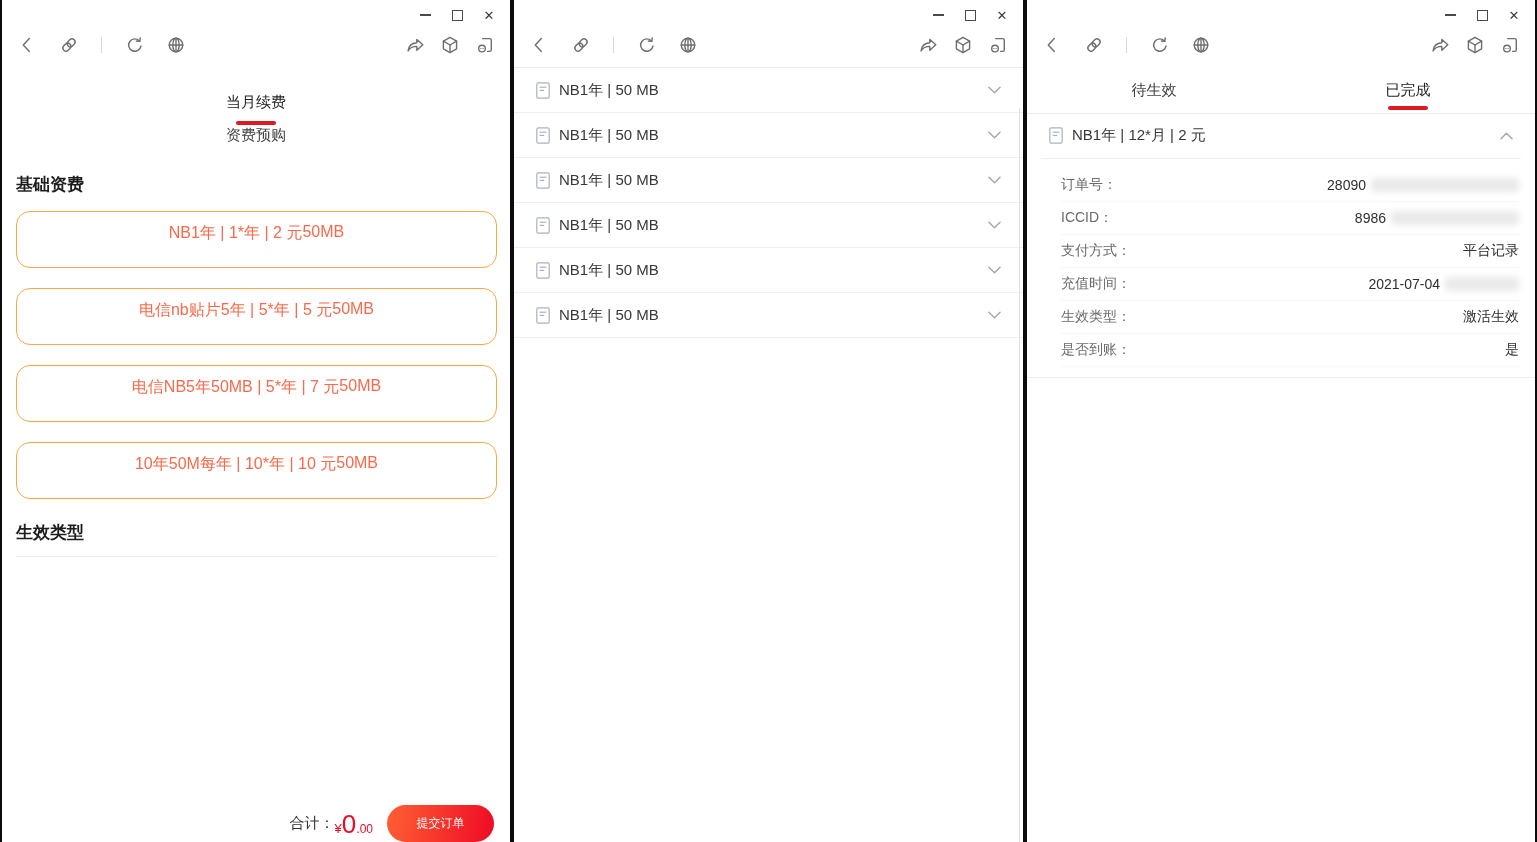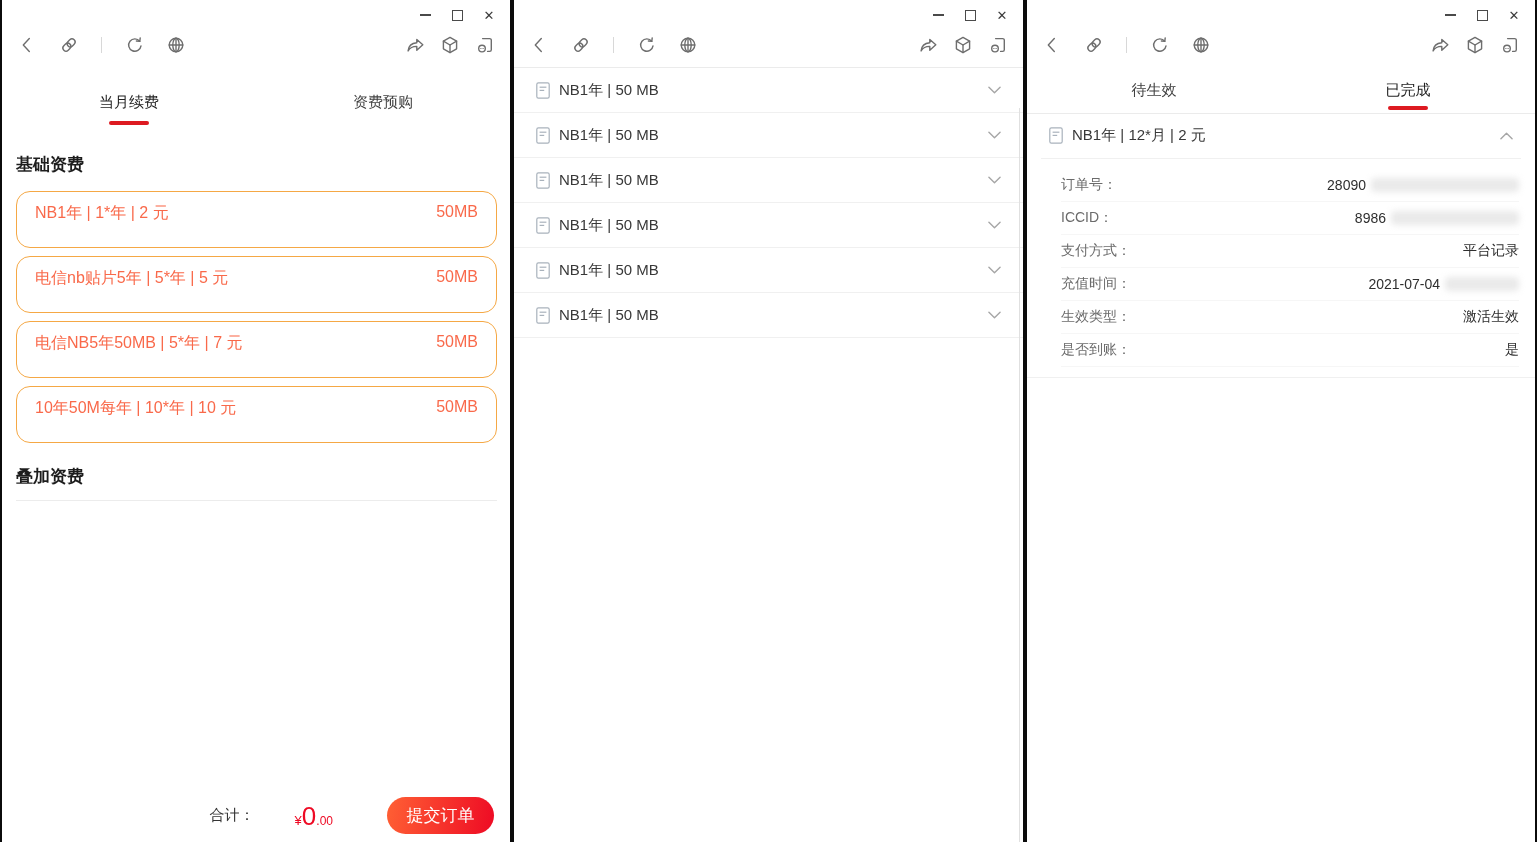--- a/index.html
+++ b/index.html
@@ -22,48 +22,48 @@
   .toolbar{height:38px;display:flex;align-items:center;padding:0 15px;}
   .tgroup{display:flex;align-items:center;gap:22px;}
   .tgroup.right{margin-left:auto;gap:15px;}
   .tico{display:flex;align-items:center;justify-content:center;cursor:pointer;}
   .ic{width:20px;height:20px;stroke:#6e6e6e;fill:none;stroke-width:1.4;stroke-linecap:round;stroke-linejoin:round;}
   .ic .dot{fill:#6e6e6e;stroke:none;}
   .vsep{width:1px;height:16px;background:#d8d8d8;display:block;}
 
   
   .tabs{display:flex;}
-  .tabs.big{padding-top:28px;}
+  .tabs.big{padding-top:28px;flex-direction:column;}
   .tabs.small{padding-top:16px;}
   .tab{flex:1;display:flex;flex-direction:column;align-items:center;cursor:pointer;}
   .tab-label{font-size:15px;color:#3f3f3f;line-height:20px;}
   .tab.active .tab-label{color:#222;}
   .underline{width:40px;height:3.5px;border-radius:2px;background:#dd1a21;}
   .tabs.big .underline{margin-top:9px;}
   .tabs.small .underline{margin-top:6px;}
   .tab-divider{height:1px;background:#ebebeb;margin-top:3px;}
 
   
   .page-left{padding:0 13px 0 14px;}
   .sec-title{margin-top:28px;font-size:17px;font-weight:700;color:#1d1d1d;}
   .cards{margin-top:15px;}
   .fee-card{height:57px;box-sizing:border-box;border:1.5px solid #f5a845;border-radius:14px;
-            margin-bottom:8px;padding:11px 18px 0;display:flex;justify-content:space-between;
+            margin-bottom:20px;padding:11px 18px 0;display:flex;justify-content:center;
             font-size:16px;color:#f9694a;cursor:pointer;background:#fff;}
   .sec-title.stack{margin-top:22px;}
   .stack-divider{height:1px;background:#ececec;margin-top:12px;}
 
-  .footer{position:absolute;right:16px;bottom:8px;display:flex;align-items:center;gap:40px;}
+  .footer{position:absolute;right:16px;bottom:0;display:flex;align-items:center;}
   .total-label{font-size:15px;color:#333;}
   .price{display:flex;align-items:baseline;color:#ee0a24;}
   .cur{font-size:13px;}
   .amt{font-size:26px;line-height:1;}
   .dec{font-size:12px;}
   .submit-btn{margin-left:14px;width:107px;height:37px;border:none;border-radius:19px;
-              background:linear-gradient(100deg,#ff6034,#ee0a24);color:#fff;font-size:17px;
+              background:linear-gradient(100deg,#ff6034,#ee0a24);color:#fff;font-size:12px;
               display:flex;align-items:center;justify-content:center;cursor:pointer;
               font-family:inherit;}
 
   
   .list-row{height:44px;display:flex;align-items:center;padding:0 22px;border-bottom:1px solid #f0f0f0;cursor:pointer;background:#fff;}
   .doc{width:14px;height:17px;stroke:#a9b2bc;fill:none;stroke-width:1.2;flex:none;}
   .row-label{margin-left:9px;font-size:15px;color:#383838;}
   .chev{width:13px;height:8px;stroke:#a6a6a6;fill:none;stroke-width:1.5;stroke-linecap:round;stroke-linejoin:round;margin-left:auto;flex:none;}
   .chev.up{transform:rotate(180deg);}
   .list-row.hdr{border-bottom:none;}
@@ -179,21 +179,21 @@
         </div>
         <div class="fee-card">
           <span>电信NB5年50MB | 5*年 | 7 元</span>
           <span>50MB</span>
         </div>
         <div class="fee-card">
           <span>10年50M每年 | 10*年 | 10 元</span>
           <span>50MB</span>
         </div>
       </div>
-      <div class="sec-title stack">叠加资费</div>
+      <div class="sec-title stack">生效类型</div>
       <div class="stack-divider"></div>
     </div>
 
     <div class="footer">
       <span class="total-label">合计：</span>
       <span class="price">
         <span class="cur">¥</span>
         <span class="amt">0</span>
         <span class="dec">.00</span>
       </span>

